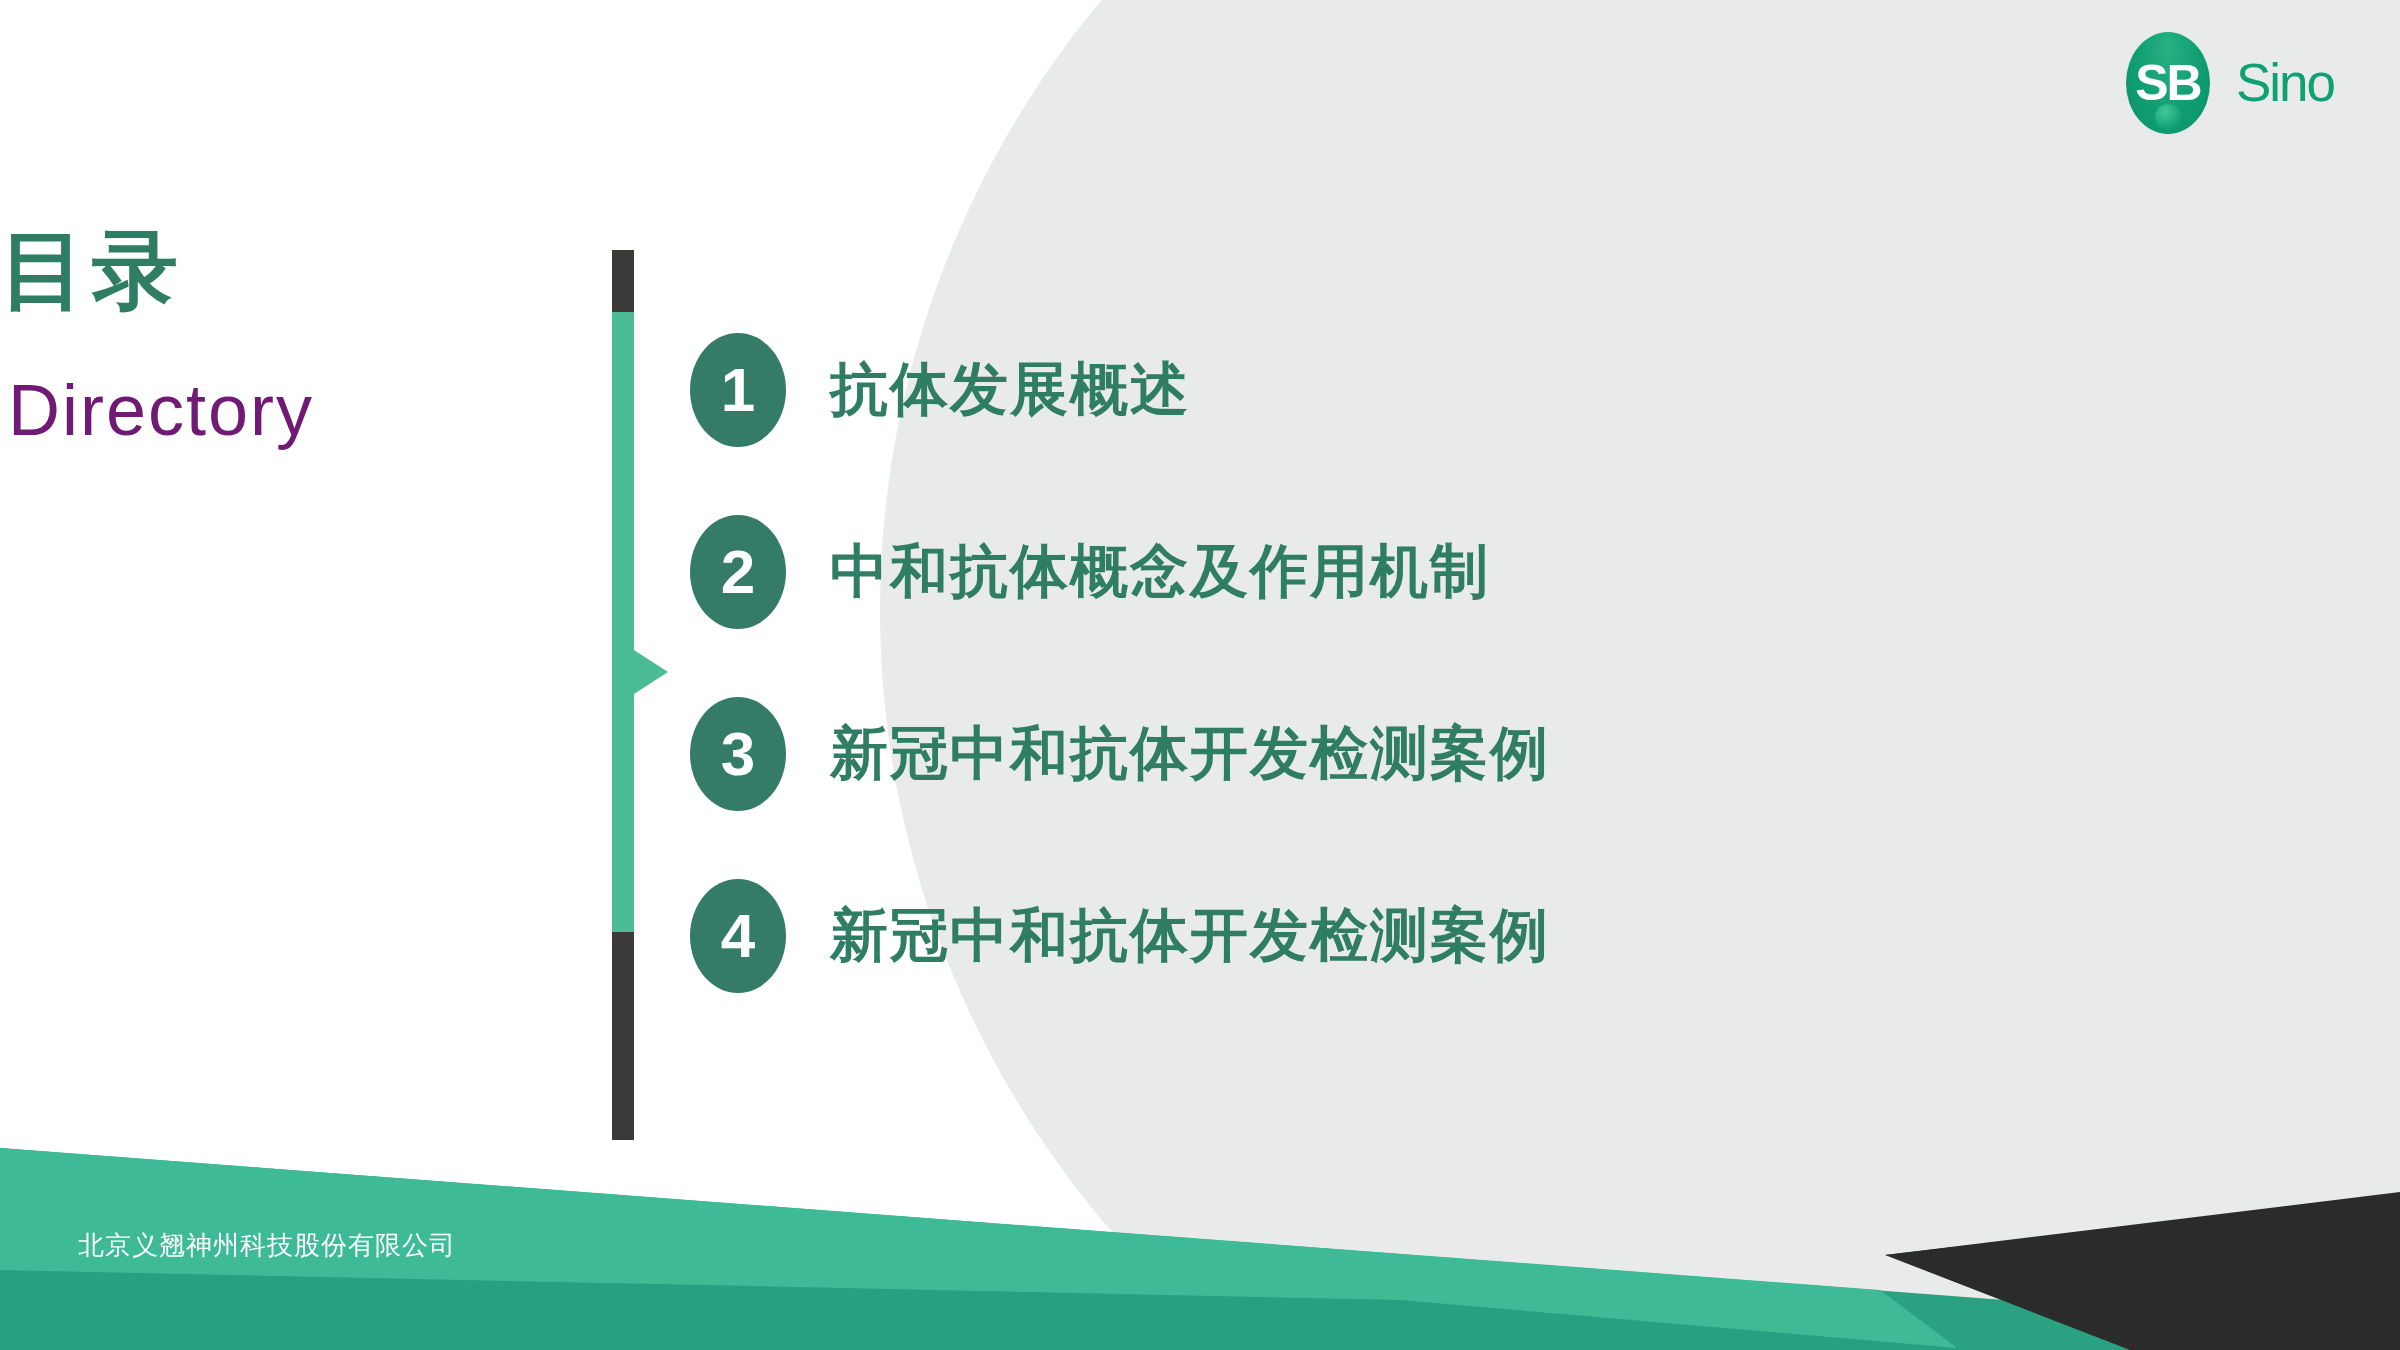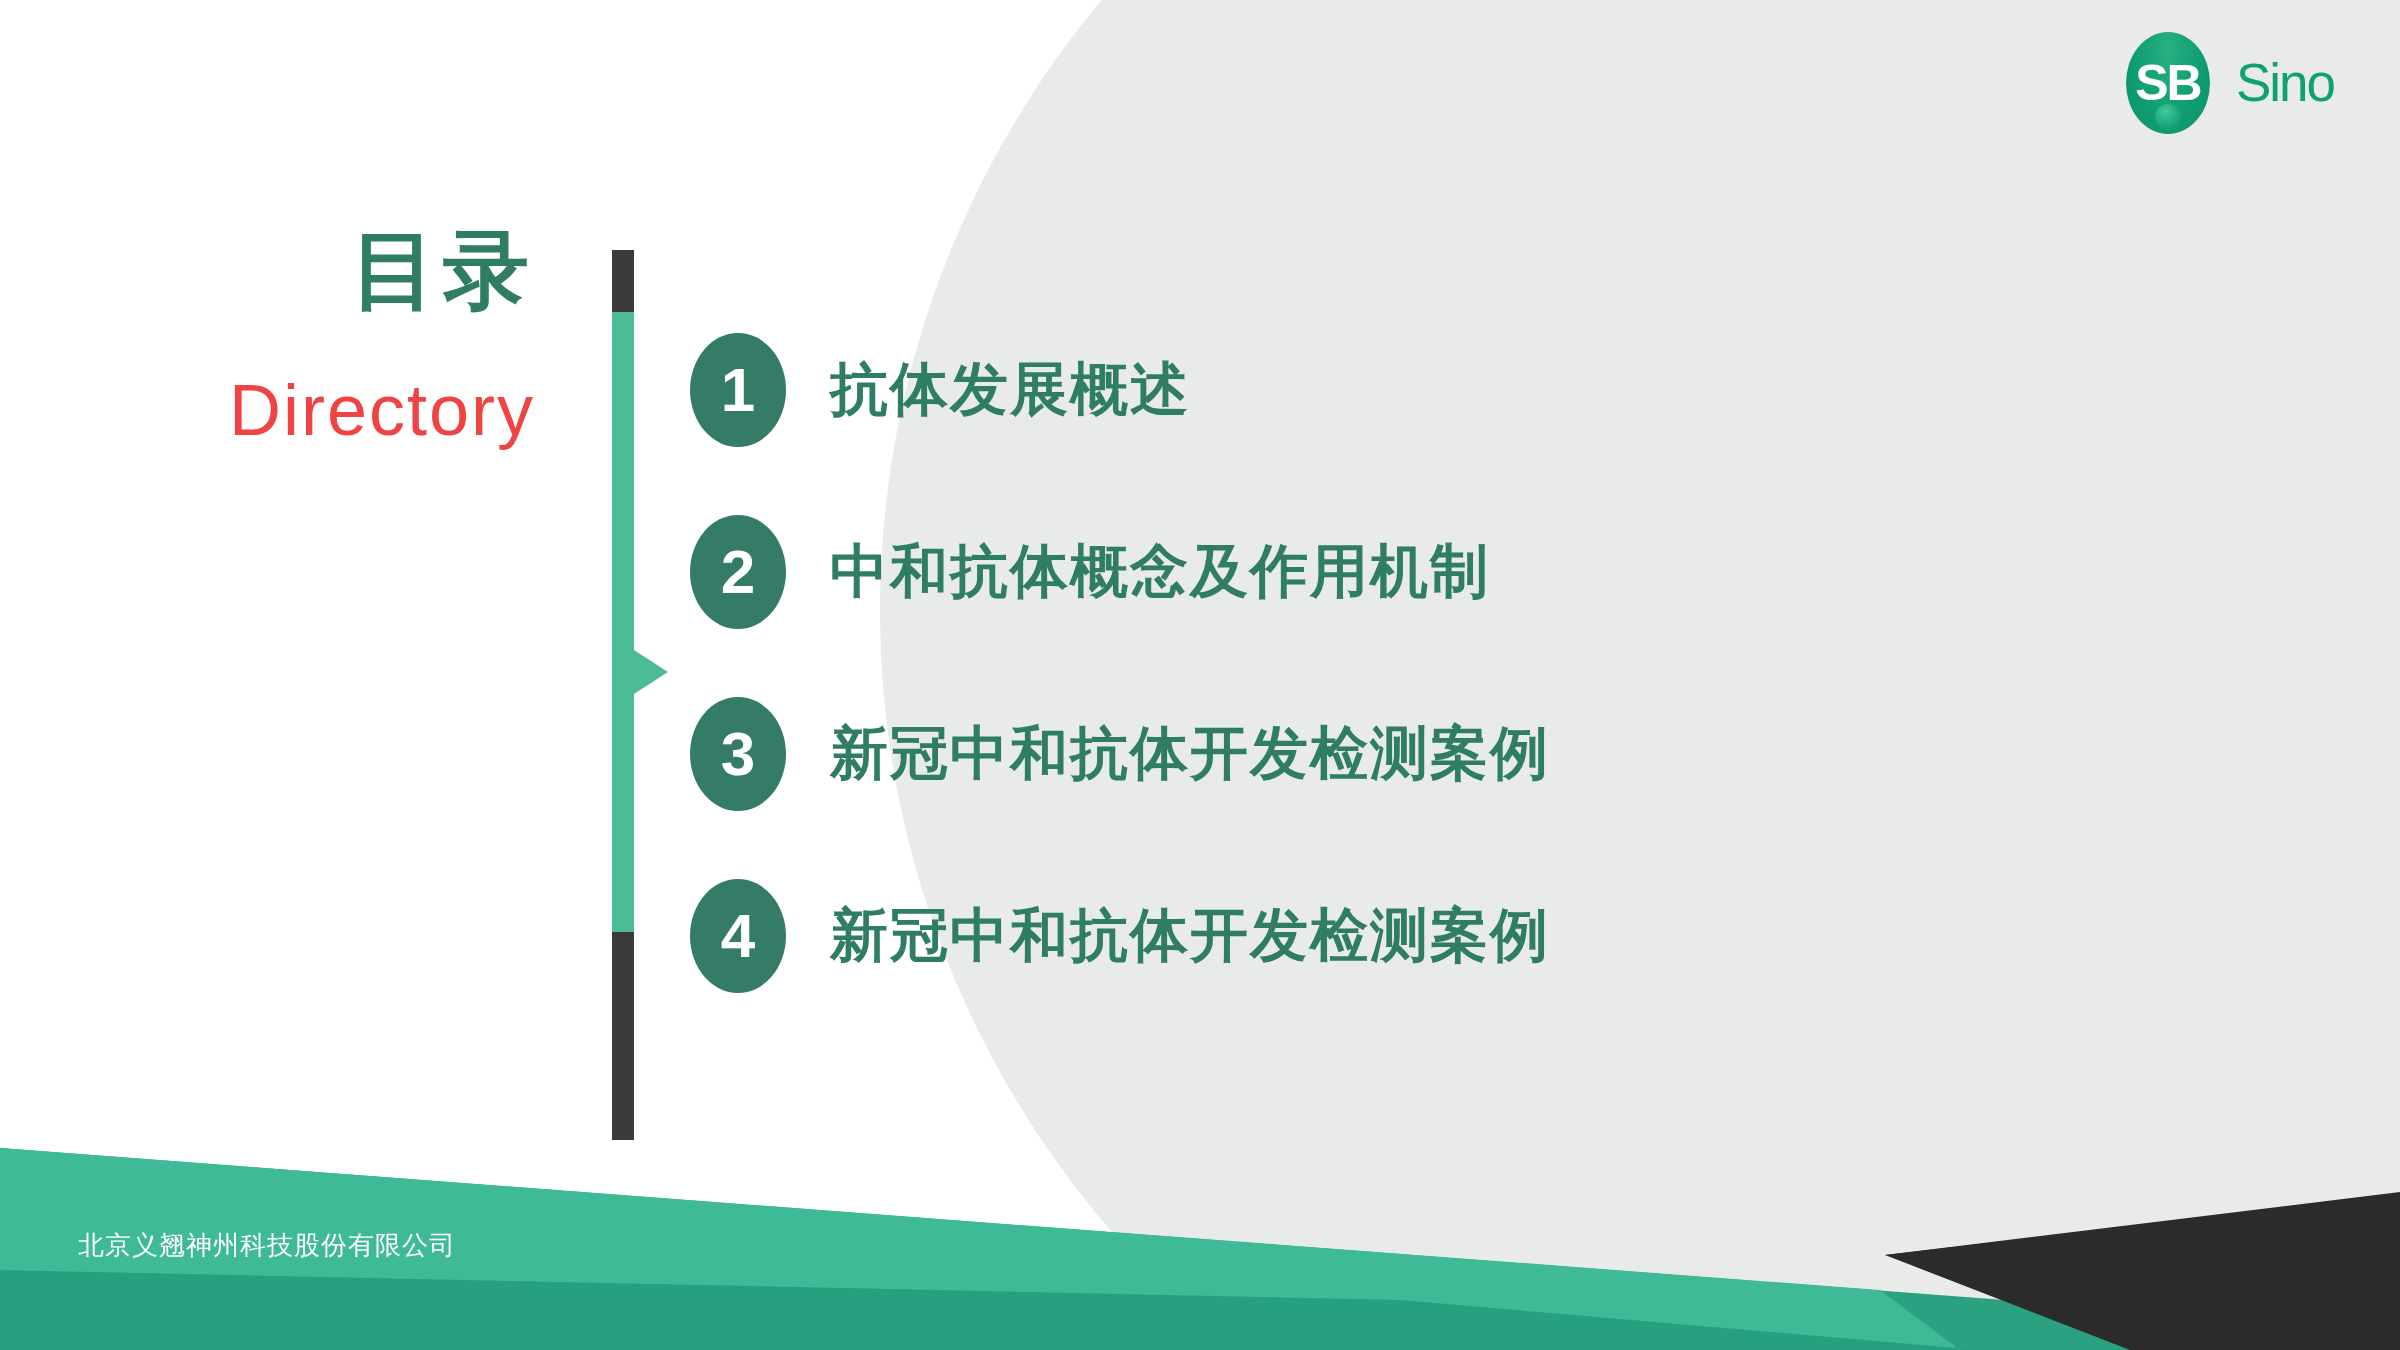--- a/index.html
+++ b/index.html
@@ -43,38 +43,37 @@
     width: 2400px;
     height: 1350px;
   }
 
   
   .title-block {
     position: absolute;
     left: 0px;
     top: 225px;
     width: 520px;
-    text-align: right;
-    padding-left: 15px;
+    text-align: left;
   }
   .title-cn {
     font-size: 86px;
     font-weight: bold;
     color: #2f7d63;
     letter-spacing: 6px;
     line-height: 1.05;
     margin: 0;
   }
   .title-en {
     font-size: 72px;
     font-weight: normal;
-    color: #ef4444;
+    color: #701a75;
     letter-spacing: 2px;
     line-height: 1.2;
-    margin: 52px 0 0 2px;
+    margin: 52px 0 0 8px;
   }
 
   
   .vbar {
     position: absolute;
     left: 612px;
     width: 22px;
   }
   .vbar-top-dark {
     top: 250px;

